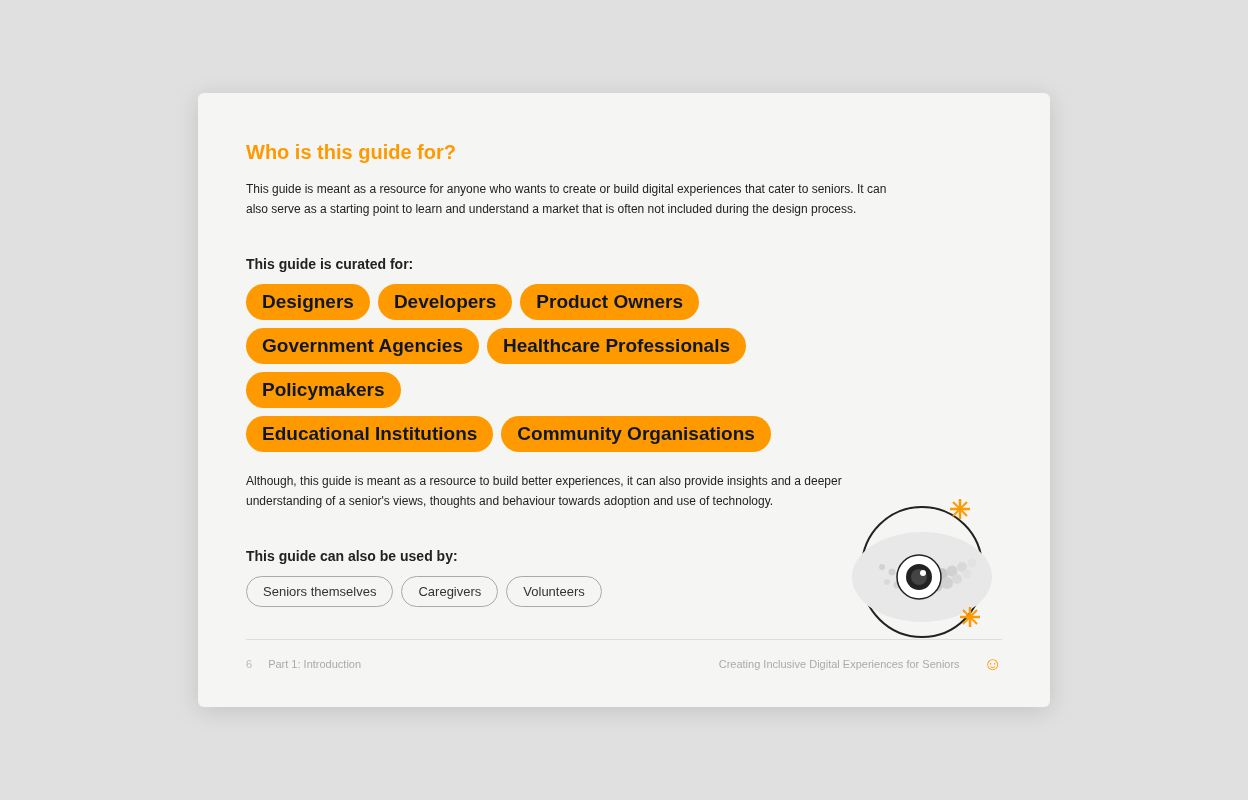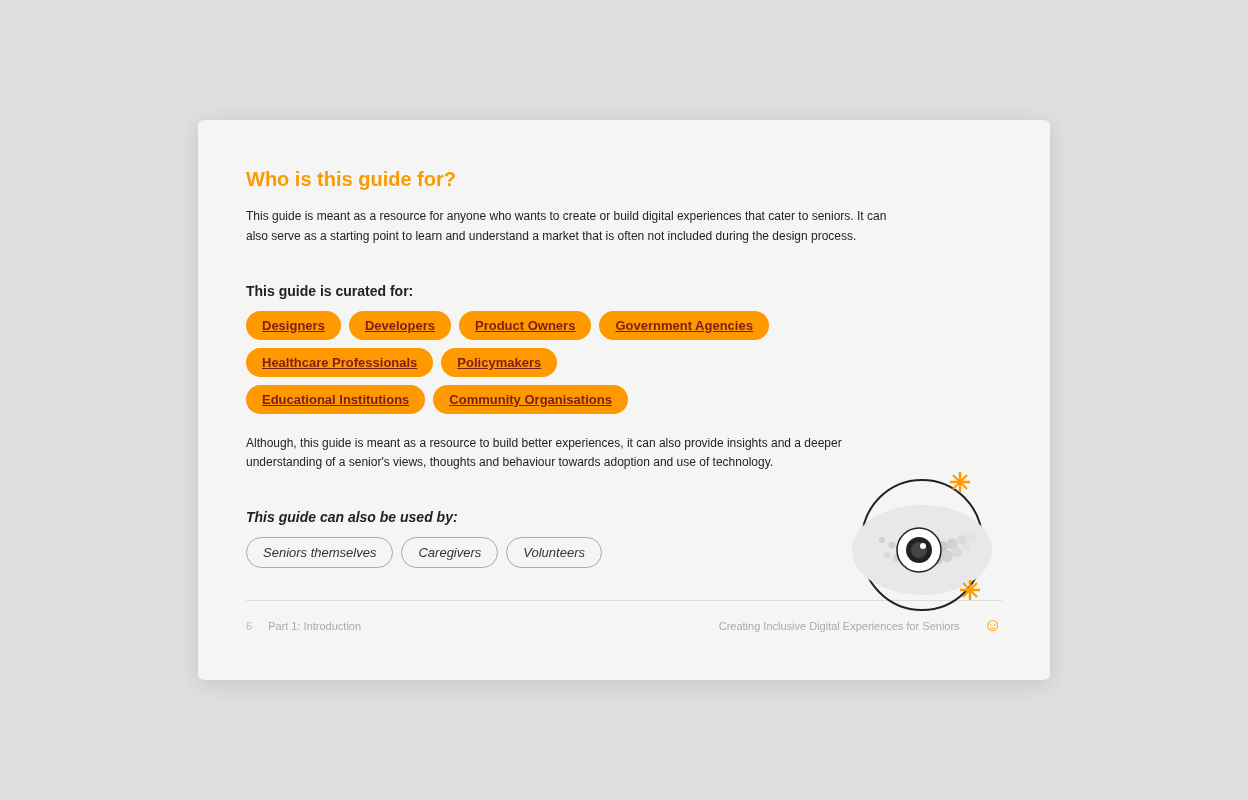--- a/index.html
+++ b/index.html
@@ -48,44 +48,42 @@
 
     .tags-row {
       display: flex;
       flex-wrap: wrap;
       gap: 8px;
       margin-bottom: 8px;
     }
 
     .tag-filled {
       background: #f90;
-      color: #7f1d1d;
+      color: #0f172a;
       border-radius: 20px;
       padding: 7px 16px;
-      font-size: 13px;
+      font-size: 19px;
       font-weight: 600;
       white-space: nowrap;
-      text-decoration: underline;
     }
 
     .tag-outline {
       background: transparent;
       color: #333;
       border: 1.5px solid #aaa;
       border-radius: 20px;
       padding: 7px 16px;
       font-size: 13px;
       font-weight: 500;
       white-space: nowrap;
     }
 
     .section-gap {
       margin-top: 24px;
       margin-bottom: 12px;
-      font-style: italic;
     }
 
     .footer {
       display: flex;
       align-items: center;
       justify-content: space-between;
       margin-top: 32px;
       border-top: 1px solid #ddd;
       padding-top: 14px;
     }

